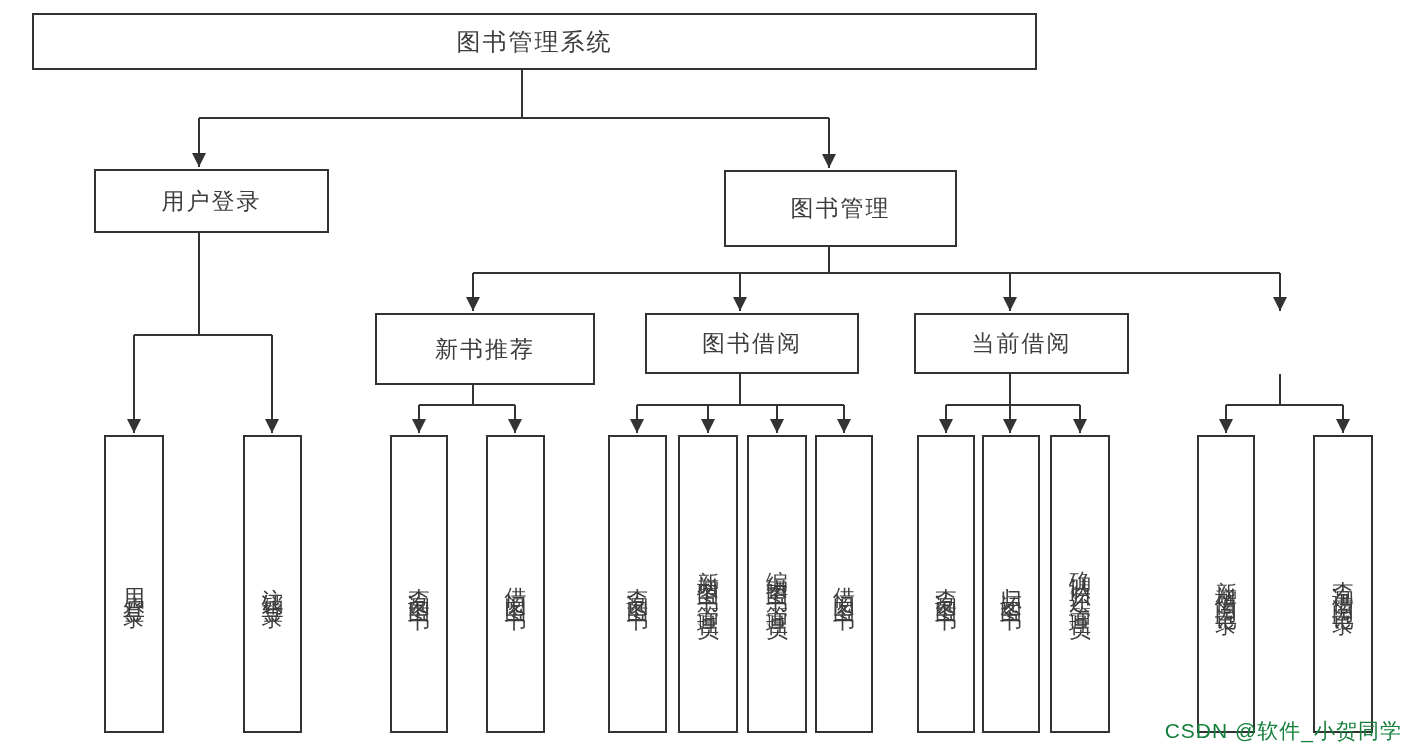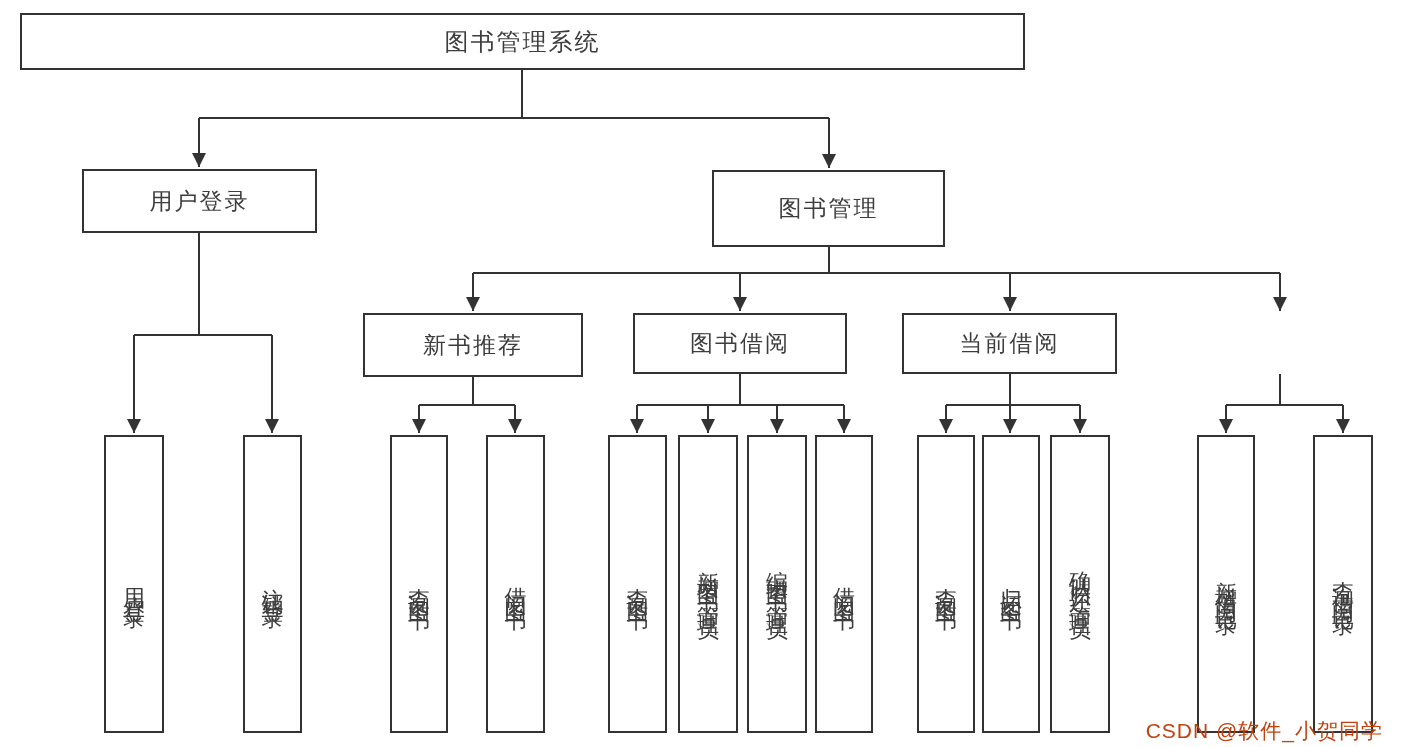--- a/index.html
+++ b/index.html
@@ -24,20 +24,21 @@
     box-sizing: border-box;
     background: #ffffff;
     border: 2px solid #333333;
     display: flex;
     align-items: center;
     justify-content: center;
     color: #3d3d3d;
     font-size: 23px;
     z-index: 1;
     letter-spacing: 2px;
+    margin-left: 12px;
   }
   .node.root { font-size: 24px; }
   .leaf {
     position: absolute;
     box-sizing: border-box;
     top: 435px;
     height: 298px;
     background: #ffffff;
     border: 2px solid #333333;
     display: flex;
@@ -49,24 +50,24 @@
     writing-mode: vertical-rl;
     text-orientation: mixed;
     font-size: 22px;
     letter-spacing: 7px;
     line-height: 1;
     color: #3d3d3d;
     white-space: nowrap;
   }
   .watermark {
     position: absolute;
-    right: 22px;
+    right: 3px;
     bottom: 2px;
     font-size: 21px;
-    color: #c2410c;
+    color: #15803d;
     z-index: 2;
     letter-spacing: 1px;
   }
 </style>
 </head>
 <body>
 
 <div id="stage">
 
   <svg id="wires" width="1405" height="747" viewBox="0 0 1405 747">
@@ -117,21 +118,21 @@
       <path d="M1226,405 V433" marker-end="url(#arrowhead)"></path>
       <path d="M1343,405 V433" marker-end="url(#arrowhead)"></path>
     </g>
   </svg>
 
   <div class="node root" style="left:20px; top:13px; width:1005px; height:57px;">图书管理系统</div>
 
   <div class="node" style="left:82px; top:169px; width:235px; height:64px;">用户登录</div>
   <div class="node" style="left:712px; top:170px; width:233px; height:77px;">图书管理</div>
 
-  <div class="node" style="left:363px; top:313px; width:220px; height:64px;text-align:center;">新书推荐</div>
+  <div class="node" style="left:363px; top:313px; width:220px; height:72px;text-align:center;">新书推荐</div>
   <div class="node" style="left:902px; top:313px; width:215px; height:61px;">当前借阅</div>
   <div class="node" style="left:633px; top:313px; width:214px; height:61px;">图书借阅</div>
 
   <div class="leaf" style="left:104px; width:60px;">
     <span class="vtext">用户登录</span>
   </div>
   <div class="leaf" style="left:243px; width:59px;">
     <span class="vtext">注销登录</span>
   </div>
 

